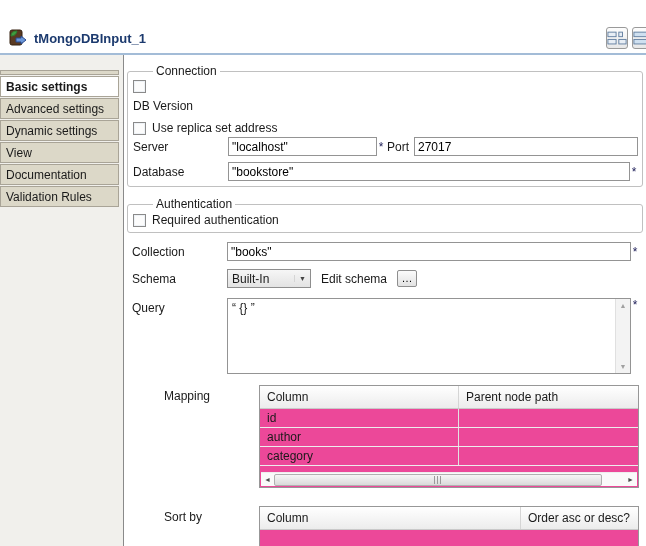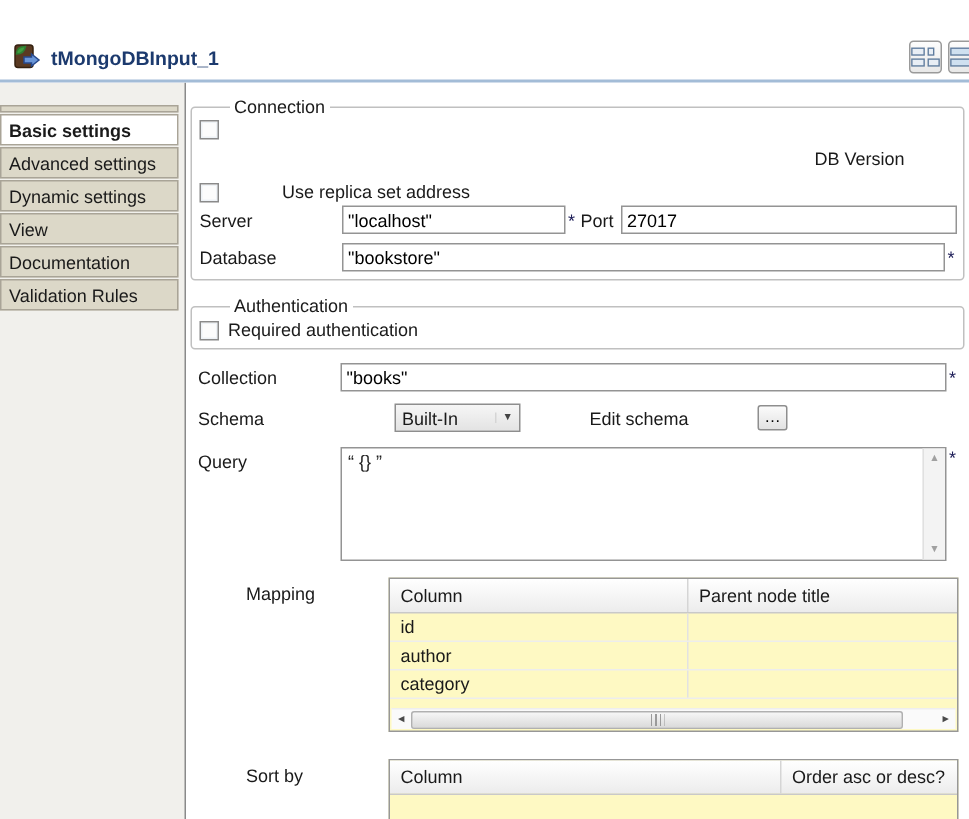--- a/index.html
+++ b/index.html
@@ -24,21 +24,21 @@
   .tab-strip { height:5px; width:119px; background:#dcd8c8; border:1px solid #a9a497; margin-bottom:1px; }
   .tab { width:119px; height:21px; background:#dcd8c8; border:1px solid #a9a497; margin-bottom:1px;
          display:flex; align-items:center; padding-left:5px; cursor:pointer; }
   .tab.selected { background:#fff; font-weight:bold; }
   .content { flex:1; background:#fff; padding-top:1px; min-width:0; }
 
   
   .group { border:1px solid #c0c0c0; border-radius:3px; margin:8px 3px 0 3px; padding:0 4px 5px 4px; }
   .group legend { padding:0 3px; margin-left:21px; }
   .row { display:flex; align-items:center; padding:0 7px 0 8px; }
-  .group .row { padding:0 0 0 1px;justify-content:flex-end; }
+  .group .row { padding:0 0 0 1px; }
   .chk-row { display:flex; align-items:center; padding-left:1px; }
   .lbl { width:95px; flex-shrink:0; }
   .checkbox { width:13px; height:13px; border:1px solid #8a8a8a; background:#fcfcfc;
               box-shadow:inset 0 0 0 1px #eef2f6; margin-right:6px; flex-shrink:0; cursor:pointer; }
   .txt { height:19px; border:1px solid #949494; font:12px "Liberation Sans",sans-serif;
          padding:0 3px; background:#fff; }
   .grow { flex:1; min-width:0; }
   .req { width:8px; text-align:center; color:#20205a; flex-shrink:0; }
   .inline-lbl { margin:0 5px 0 2px; }
   .combo { height:19px; border:1px solid #8e8e8e; background:linear-gradient(#f6f6f6,#e3e3e3);
@@ -55,21 +55,21 @@
   .querybox { flex:1; min-width:0; height:76px; border:1px solid #949494; position:relative;
               background:#fff; padding:2px 20px 2px 4px; cursor:text; }
   .vscroll { position:absolute; top:0; right:0; width:15px; height:100%; background:#f3f3f3;
              border-left:1px solid #e0e0e0; display:flex; flex-direction:column;
              justify-content:space-between; align-items:center; }
   .vscroll span { font-size:7px; color:#a0a0a0; line-height:13px; }
 
   
   .tbl-row { align-items:flex-start; }
   .tbl-row .lbl { padding-top:4px;margin-left:32px; }
-  .tbl { border:1px solid #979797; background:#fef9c3; }
+  .tbl { border:1px solid #979797; background:#ec4899; }
   .thead { display:flex; height:23px; background:linear-gradient(#ffffff,#ececec);
            border-bottom:1px solid #c9c9c9; align-items:center; }
   .th { padding-left:7px; overflow:hidden; white-space:nowrap; }
   .tr { display:flex; height:19px; align-items:center; border-bottom:1px solid #ededed; }
   .td { padding-left:7px; height:100%; display:flex; align-items:center; }
   .col-split { border-right:1px solid #e2e2e2; }
   .thead .col-split { border-right:1px solid #d5d5d5; }
   .map-c1 { width:199px; flex-shrink:0; }
   .map-c2 { flex:1; min-width:0; }
   .sort-c1 { width:261px; flex-shrink:0; }
@@ -78,21 +78,21 @@
   .hscroll { height:14px; margin:6px 1px 1px 1px; display:flex; align-items:center;
              background:#fafafa; border-top:1px solid #eee; }
   .sb-btn { width:13px; text-align:center; font-size:7px; color:#4a4a4a; cursor:pointer; }
   .sb-thumb { width:328px; height:12px; background:linear-gradient(#f6f6f6,#dadada);
               border:1px solid #b0b0b0; border-radius:2px; display:flex; align-items:center;
               justify-content:center; cursor:grab; }
   .sb-grip { width:9px; height:8px;
              background:repeating-linear-gradient(90deg,#9a9a9a 0 1px,transparent 1px 3px); }
   .sb-space { flex:1; }
 
-  .m-t8 { margin-top:8px;gap:36px; } .m-t9 { margin-top:9px; } .m-t10 { margin-top:10px; }
+  .m-t8 { margin-top:8px; } .m-t9 { margin-top:9px; } .m-t10 { margin-top:10px; }
   .m-t2 { margin-top:2px; } .m-t6 { margin-top:6px; } .m-t11 { margin-top:11px; }
   .m-t18 { margin-top:18px; }
 </style>
 </head>
 <body>
 
 <div class="window">
 
   <div class="header">
     <span class="comp-icon">
@@ -213,21 +213,21 @@
           </div>
         </div>
         <span class="req">*</span>
       </div>
 
       <div class="row tbl-row m-t11">
         <span class="lbl">Mapping</span>
         <div class="tbl" style="width:405px">
           <div class="thead">
             <div class="th map-c1 col-split" style="height:100%;display:flex;align-items:center;">Column</div>
-            <div class="th map-c2" style="height:100%;display:flex;align-items:center;">Parent node title</div>
+            <div class="th map-c2" style="height:100%;display:flex;align-items:center;">Parent node path</div>
           </div>
           <div class="tr">
             <div class="td map-c1 col-split">id</div>
             <div class="td map-c2"></div>
           </div>
           <div class="tr">
             <div class="td map-c1 col-split">author</div>
             <div class="td map-c2"></div>
           </div>
           <div class="tr">

